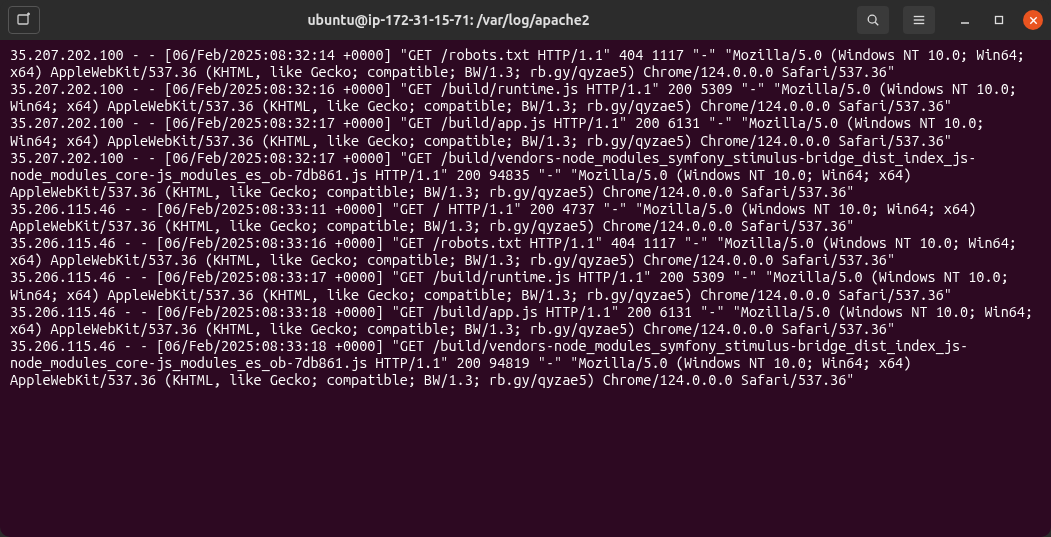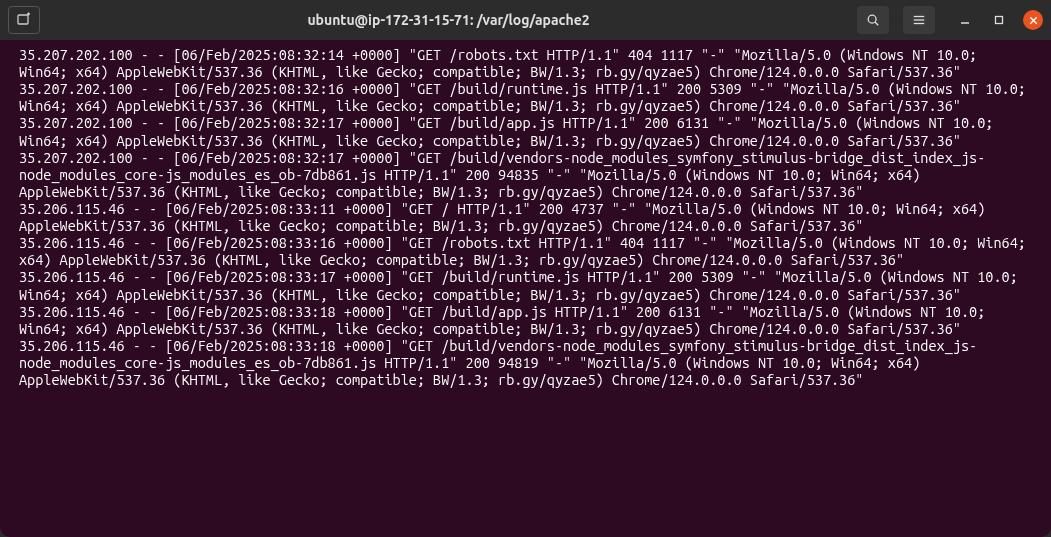--- a/index.html
+++ b/index.html
@@ -81,21 +81,21 @@
       cursor: pointer;
       color: #ddd;
     }
     .window-btn.close {
       background: #e95420;
       color: #fff;
     }
     .terminal {
       background: #2d0922;
       height: calc(537px - 40px);
-      padding: 6px 19px;
+      padding: 6px 10px;
       color: #ffffff;
       font-size: 14.5px;
       line-height: 1.18;
       font-family: 'Ubuntu Mono', 'DejaVu Sans Mono', 'Courier New', monospace;
       overflow: hidden;
       word-wrap: break-word;
       white-space: pre-wrap;
     }
     .log-line {
       display: block;

